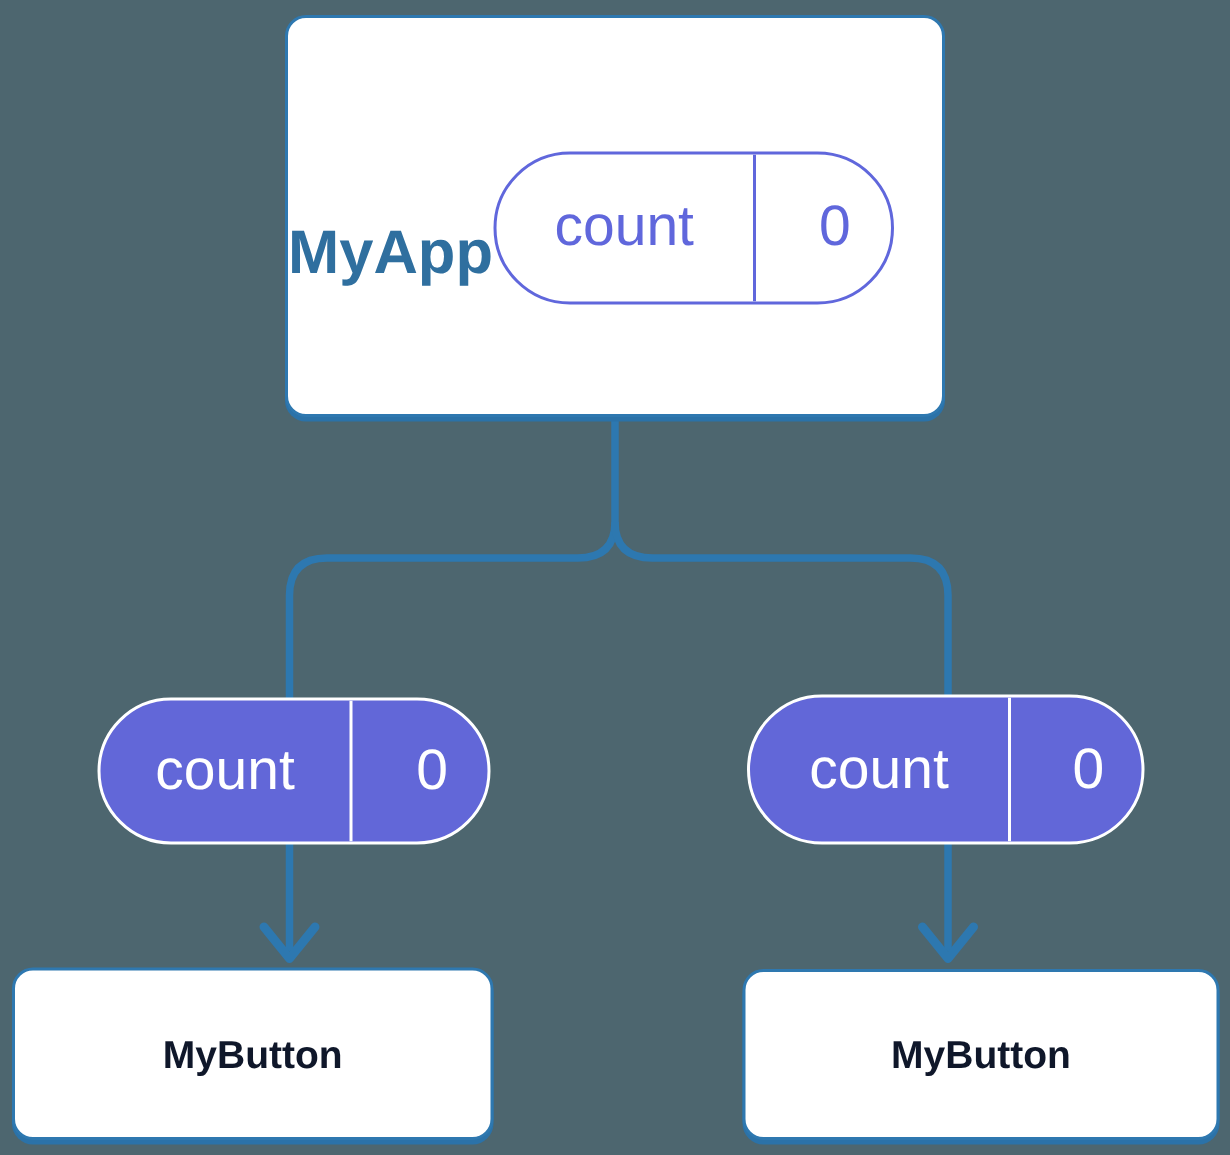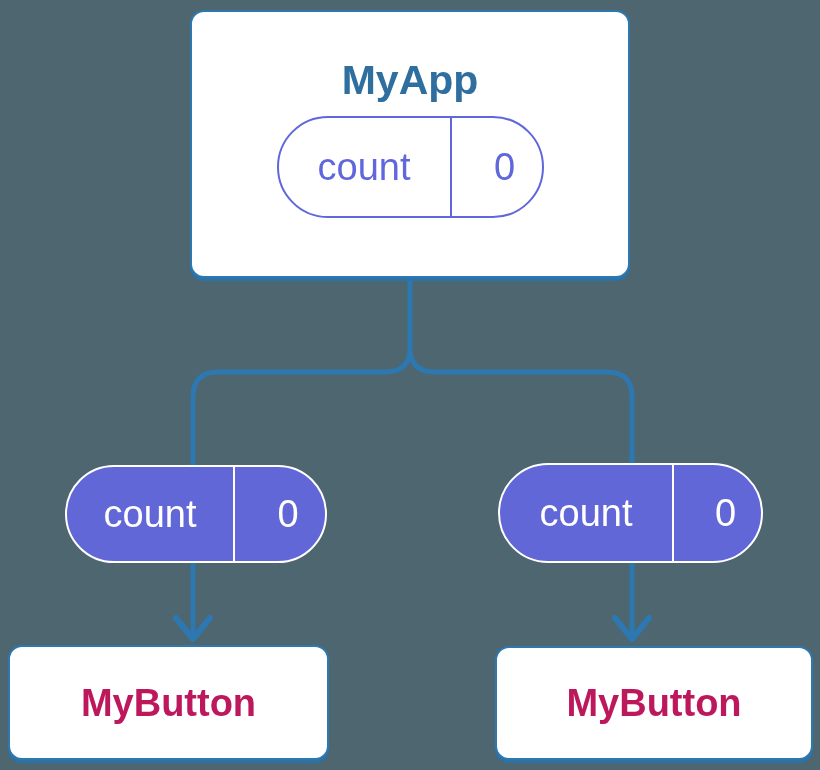--- a/index.html
+++ b/index.html
@@ -24,21 +24,20 @@
 
   .node {
     position: absolute;
     background: #ffffff;
     border: 2.5px solid #2E78B0;
     border-radius: 14px;
     box-shadow: 0 3px 0 0 #2B72A8;
     box-sizing: border-box;
     z-index: 2;
     display: flex;
-    flex-direction: column;
     align-items: center;
   }
 
   #myapp-node {
     left: 190px;
     top: 10px;
     width: 440px;
     height: 268px;
   }
 
@@ -121,23 +120,23 @@
     width: 321px;
     height: 115px;
   }
   #button-node-right {
     left: 495px;
     top: 646px;
     width: 318px;
     height: 114px;
   }
   .child-title {
-    font-size: 38px;
+    font-size: 26px;
     font-weight: bold;
-    color: #be185d;
+    color: #0f172a;
     line-height: 1;
   }
 </style>
 </head>
 <body>
 
 <svg id="connector-svg" width="820" height="770" viewBox="0 0 820 770">
   <g stroke="#2D78B0" stroke-width="5" fill="none">
 
     <path d="M410 279 L410 348"></path>

